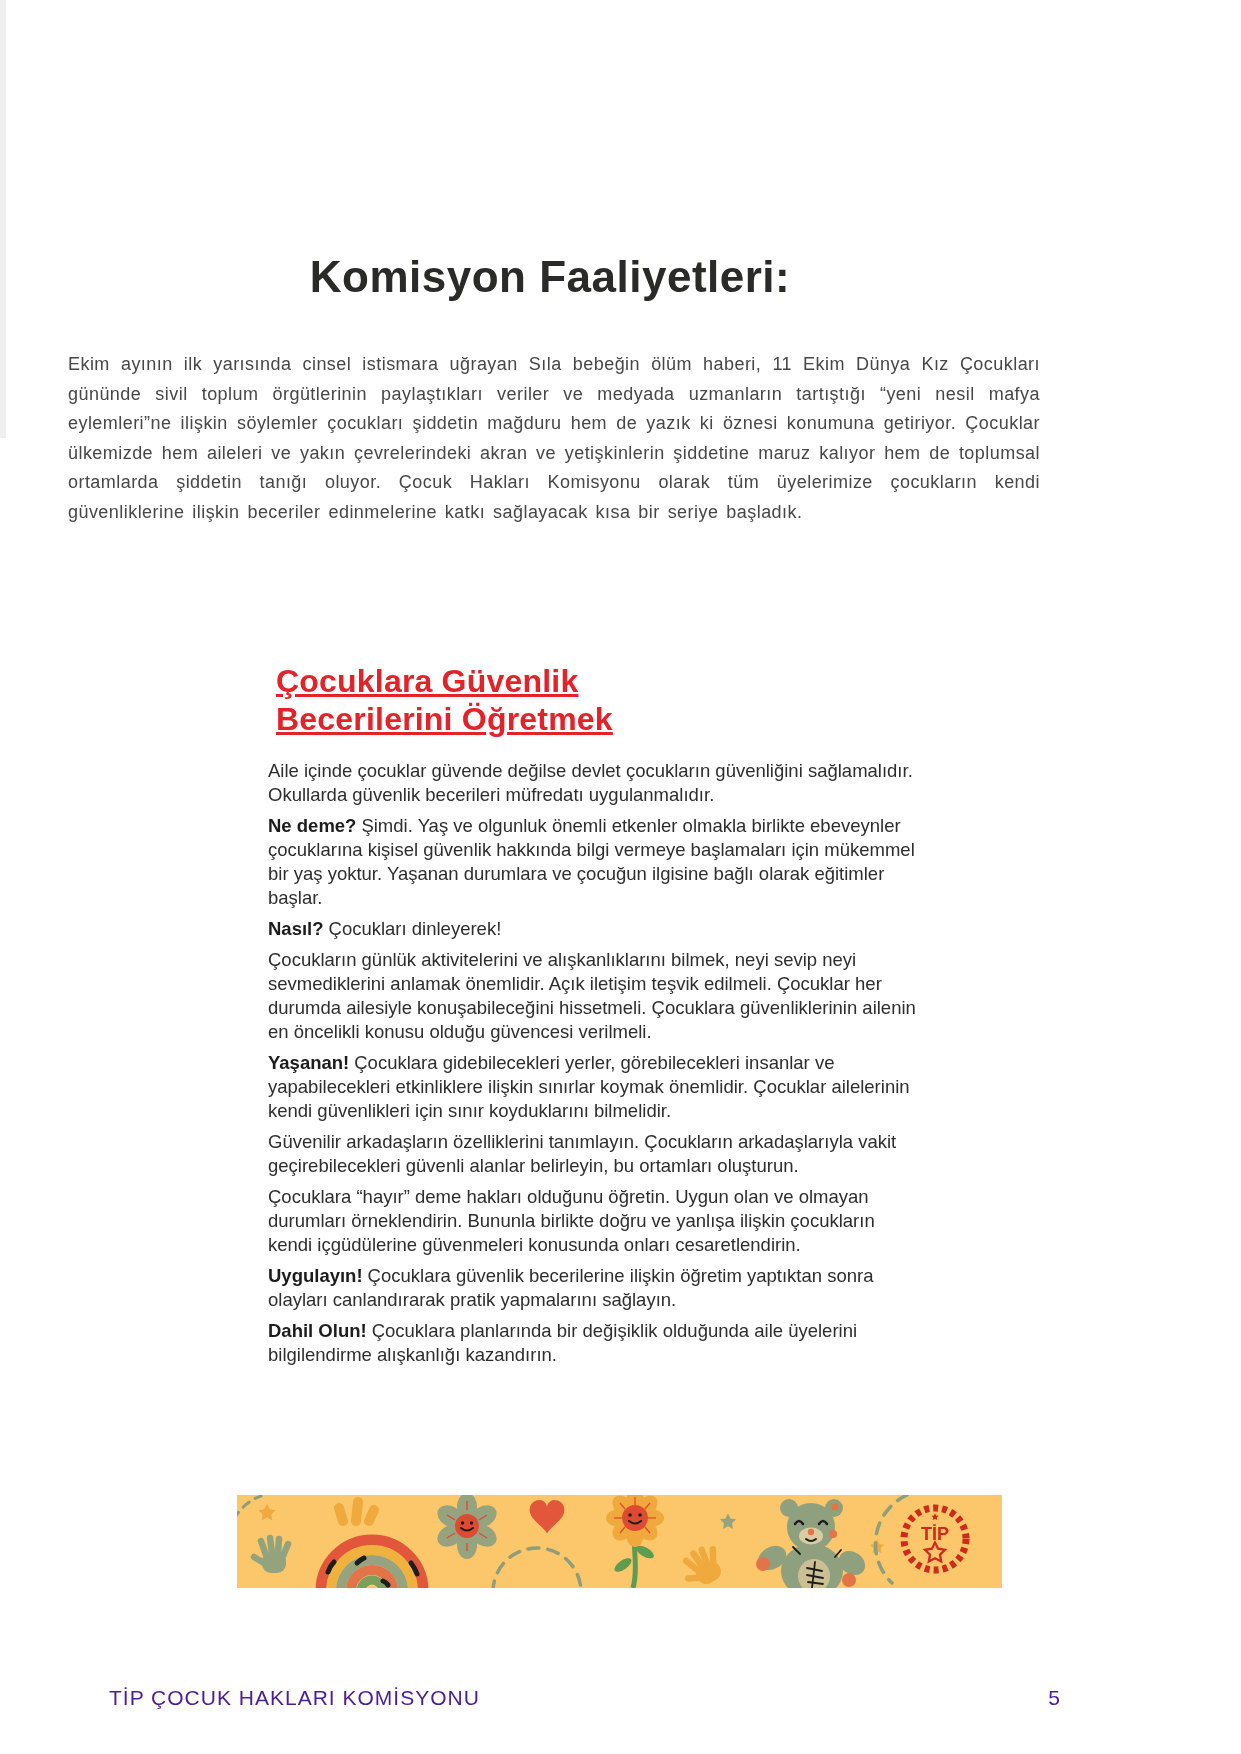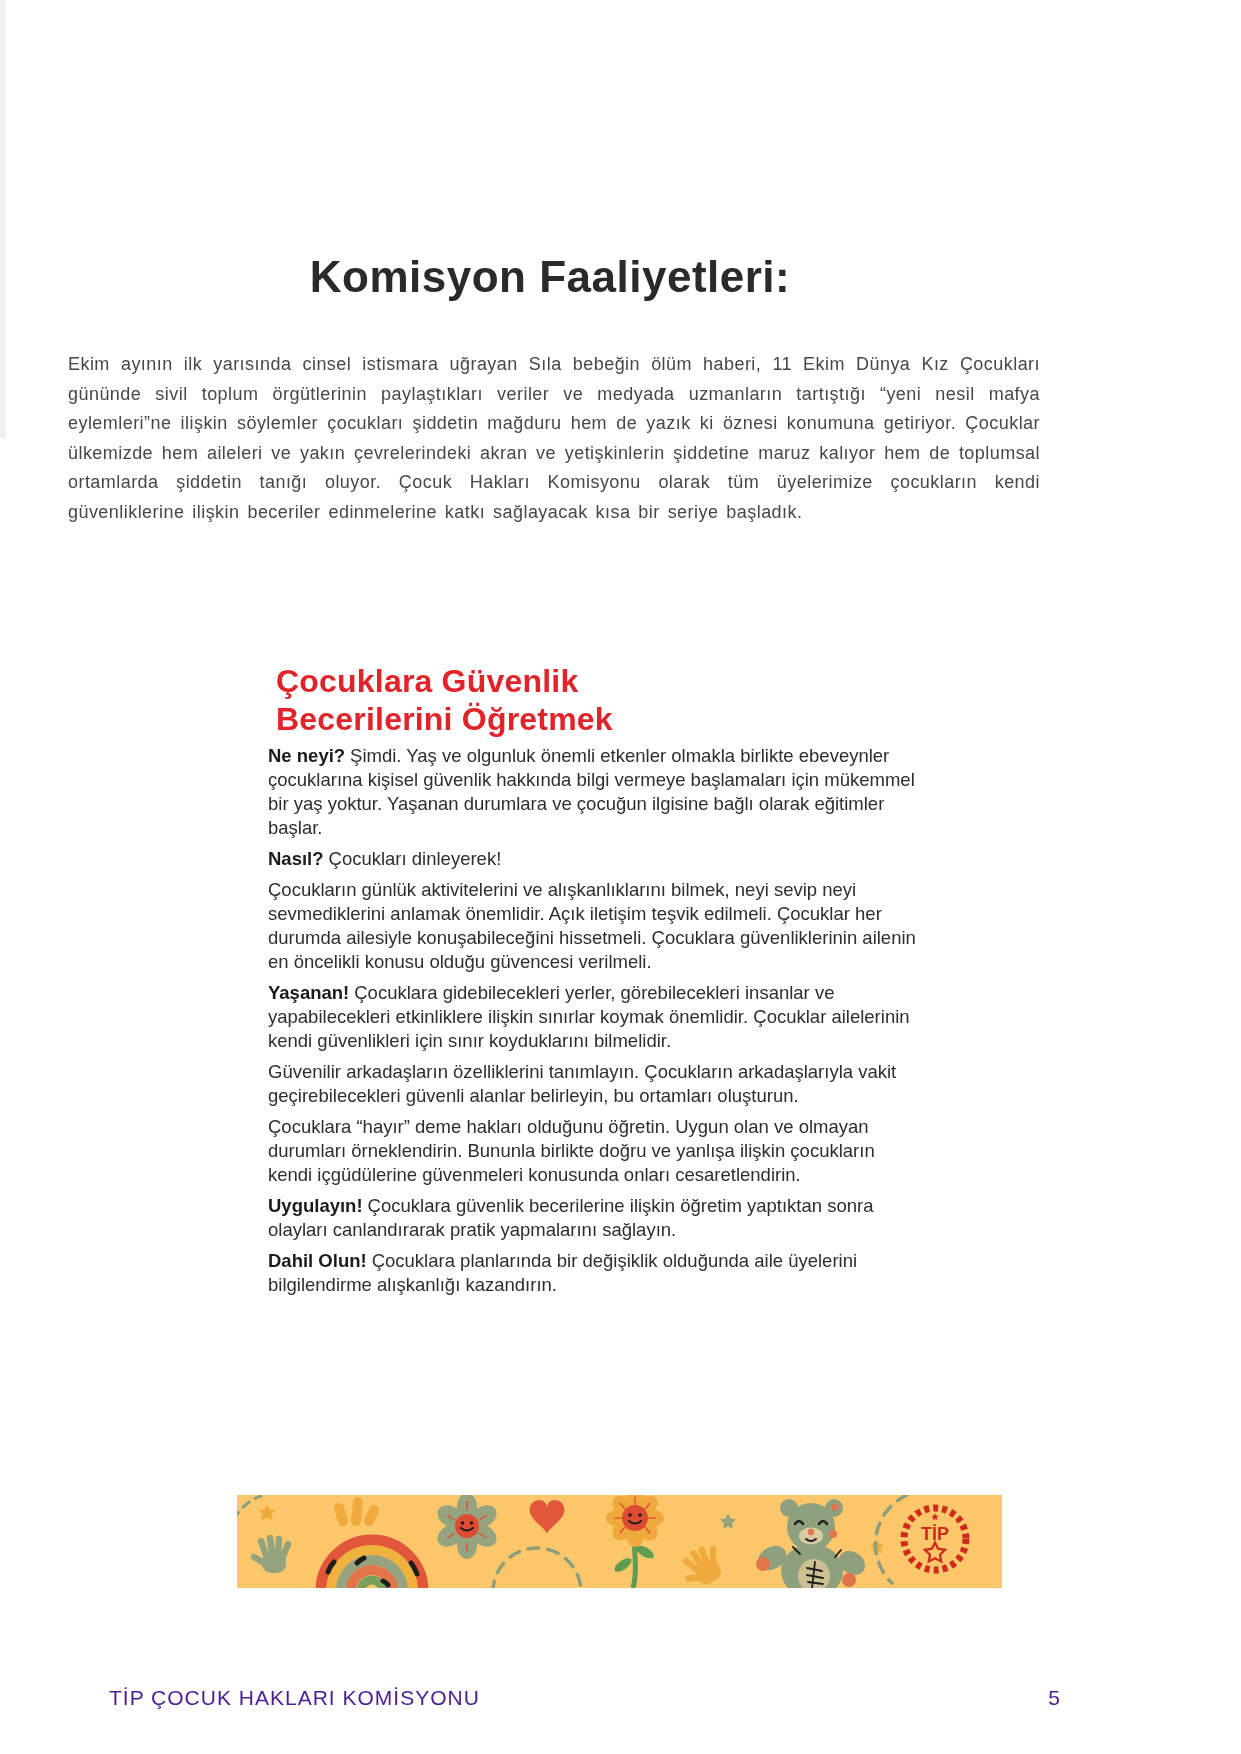--- a/index.html
+++ b/index.html
@@ -40,26 +40,27 @@
     word-spacing: 2.5px;
     text-align: justify;
     color: #474747;
   }
   .section {
     position: absolute;
     left: 268px; top: 662px;
     width: 650px;
   }
   .sec-heading {
-    margin: 0 0 6px 8px;
+    margin: 0 0 21px 8px;
     font-size: 32px;
     line-height: 38px;
     font-weight: 800;
     letter-spacing: 0.2px;
     color: #E2242A;
+    text-decoration: underline;
   }
   .sec-heading span { display: block; }
   .sec-p {
     margin: 0 0 7px 0;
     font-size: 18.5px;
     line-height: 24px;
     color: #2e2e2e;
   }
   .sec-p strong { color: #1c1c1c; }
   .sec-p strong:not(:empty) { margin-right: 5px; }
@@ -91,21 +92,22 @@
   <h1 class="title">Komisyon Faaliyetleri:</h1>
 
   <p class="intro">Ekim ayının ilk yarısında cinsel istismara uğrayan Sıla bebeğin ölüm haberi, 11 Ekim Dünya Kız Çocukları gününde sivil toplum örgütlerinin paylaştıkları veriler ve medyada uzmanların tartıştığı “yeni nesil mafya eylemleri”ne ilişkin söylemler çocukları şiddetin mağduru hem de yazık ki öznesi konumuna getiriyor. Çocuklar ülkemizde hem aileleri ve yakın çevrelerindeki akran ve yetişkinlerin şiddetine maruz kalıyor hem de toplumsal ortamlarda şiddetin tanığı oluyor. Çocuk Hakları Komisyonu olarak tüm üyelerimize çocukların kendi güvenliklerine ilişkin beceriler edinmelerine katkı sağlayacak kısa bir seriye başladık.</p>
 
   <section class="section">
     <h2 class="sec-heading">
         <span>Çocuklara Güvenlik</span>
         <span>Becerilerini Öğretmek</span>
       </h2>
 
-    <p class="sec-p"><strong>Ne neyi?</strong><span>Şimdi. Yaş ve olgunluk önemli etkenler olmakla birlikte ebeveynler çocuklarına kişisel güvenlik hakkında bilgi vermeye başlamaları için mükemmel bir yaş yoktur. Yaşanan durumlara ve çocuğun ilgisine bağlı olarak eğitimler başlar.</span></p>
+    <p class="sec-p"><strong></strong><span>Aile içinde çocuklar güvende değilse devlet çocukların güvenliğini sağlamalıdır. Okullarda güvenlik becerileri müfredatı uygulanmalıdır.</span></p>
+    <p class="sec-p"><strong>Ne deme?</strong><span>Şimdi. Yaş ve olgunluk önemli etkenler olmakla birlikte ebeveynler çocuklarına kişisel güvenlik hakkında bilgi vermeye başlamaları için mükemmel bir yaş yoktur. Yaşanan durumlara ve çocuğun ilgisine bağlı olarak eğitimler başlar.</span></p>
     <p class="sec-p"><strong>Nasıl?</strong><span>Çocukları dinleyerek!</span></p>
     <p class="sec-p"><strong></strong><span>Çocukların günlük aktivitelerini ve alışkanlıklarını bilmek, neyi sevip neyi sevmediklerini anlamak önemlidir. Açık iletişim teşvik edilmeli. Çocuklar her durumda ailesiyle konuşabileceğini hissetmeli. Çocuklara güvenliklerinin ailenin en öncelikli konusu olduğu güvencesi verilmeli.</span></p>
     <p class="sec-p"><strong>Yaşanan!</strong><span>Çocuklara gidebilecekleri yerler, görebilecekleri insanlar ve yapabilecekleri etkinliklere ilişkin sınırlar koymak önemlidir. Çocuklar ailelerinin kendi güvenlikleri için sınır koyduklarını bilmelidir.</span></p>
     <p class="sec-p"><strong></strong><span>Güvenilir arkadaşların özelliklerini tanımlayın. Çocukların arkadaşlarıyla vakit geçirebilecekleri güvenli alanlar belirleyin, bu ortamları oluşturun.</span></p>
     <p class="sec-p"><strong></strong><span>Çocuklara “hayır” deme hakları olduğunu öğretin. Uygun olan ve olmayan durumları örneklendirin. Bununla birlikte doğru ve yanlışa ilişkin çocukların kendi içgüdülerine güvenmeleri konusunda onları cesaretlendirin.</span></p>
     <p class="sec-p"><strong>Uygulayın!</strong><span>Çocuklara güvenlik becerilerine ilişkin öğretim yaptıktan sonra olayları canlandırarak pratik yapmalarını sağlayın.</span></p>
     <p class="sec-p"><strong>Dahil Olun!</strong><span>Çocuklara planlarında bir değişiklik olduğunda aile üyelerini bilgilendirme alışkanlığı kazandırın.</span></p>
   </section>
 
   <div class="banner">

